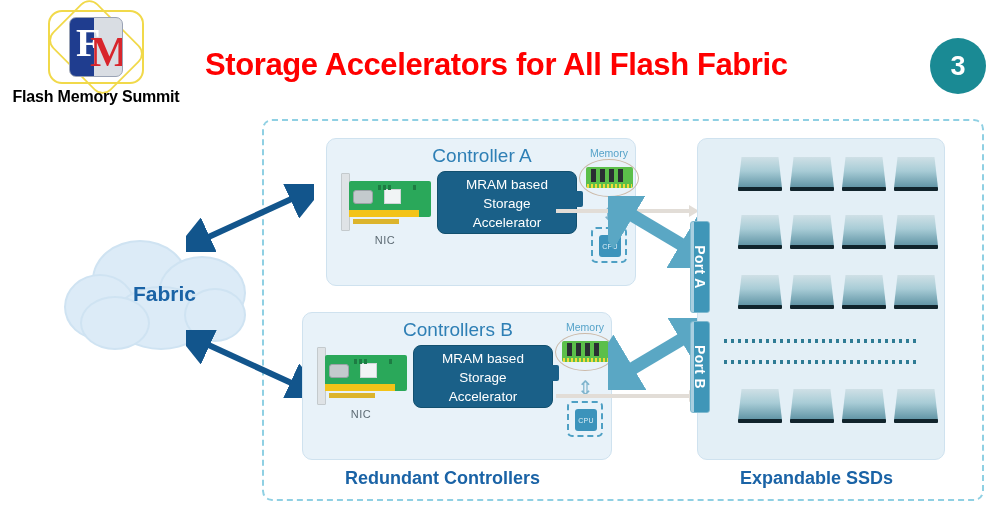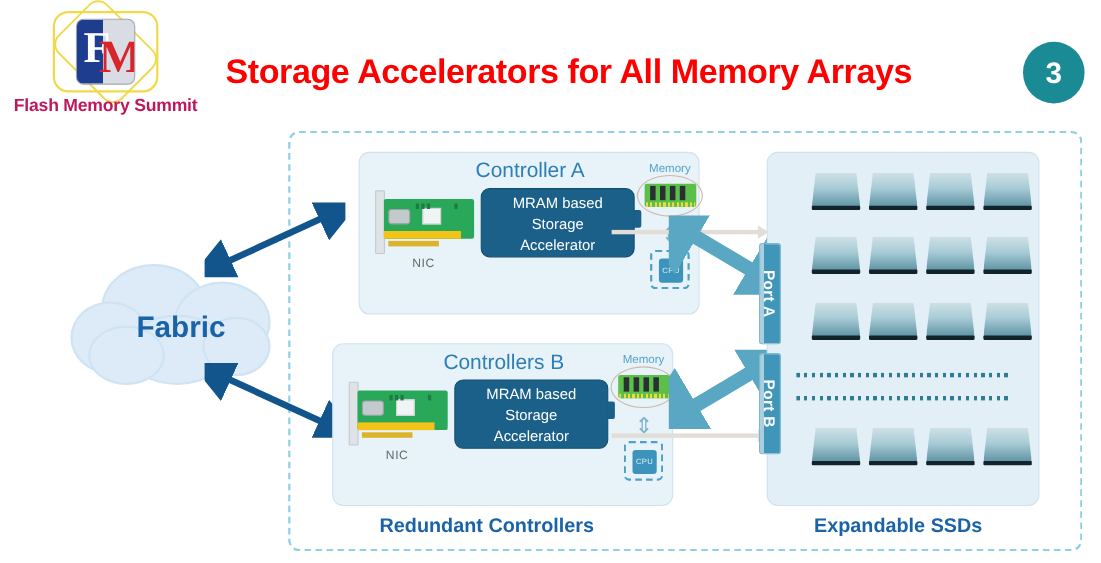--- a/index.html
+++ b/index.html
@@ -64,21 +64,21 @@
   .logo-badge {
     position:absolute; left:21px; top:7px; width:54px; height:60px;
     border-radius:7px; overflow:hidden;
     background: linear-gradient(90deg,#1f3d8f 0 46%, #d9dde3 46% 100%);
     border:1px solid #9aa3b5;
   }
   .logo-F { position:absolute; left:6px; top:5px; color:#ffffff; font-size:40px; font-weight:bold; line-height:40px; font-family:"Liberation Serif", serif; }
   .logo-M { position:absolute; left:20px; top:13px; color:#d8252c; font-size:42px; font-weight:bold; line-height:42px; font-family:"Liberation Serif", serif; }
   .logo-text {
     position:absolute; left:0; top:80px; width:176px; text-align:center;
-    color:#be185d; font-size:16px; font-weight:bold; letter-spacing:-0.2px;
+    color:#000000; font-size:16px; font-weight:bold; letter-spacing:-0.2px;
   }
 
   
   .title {
     position:absolute; left:205px; top:47px; width:700px;
     color:#ff0000; font-size:31px; font-weight:bold; letter-spacing:-0.4px;
     white-space:nowrap;
   }
   .num-badge {
     position:absolute; left:930px; top:38px; width:56px; height:56px;
@@ -93,21 +93,21 @@
     border:2px dashed #8fd0e3; border-radius:10px;
   }
 
   
   .fabric { position:absolute; left:62px; top:234px; width:205px; height:130px; }
   .fabric .puff {
     position:absolute; background:#dcebf7; border:2px solid #cfe3f2; border-radius:50%;
   }
   .fabric-label {
     position:absolute; left:0; top:48px; width:205px; text-align:center;
-    color:#1a63a6; font-size:27px; font-weight:bold; z-index:5;
+    color:#1a63a6; font-size:21px; font-weight:bold; z-index:5;
   }
 
   
   .ctrl {
     position:absolute; width:310px; height:148px;
     background:#e8f2f9; border:1px solid #cfe2ef; border-radius:10px;
   }
   .ctrl-a { left:302px; top:138px;margin-left:24px; }
   .ctrl-b { left:302px; top:312px; }
   .ctrl-title {
@@ -242,21 +242,21 @@
       <div class="logo-halo"></div>
       <div class="logo-halo b"></div>
       <div class="logo-badge">
         <span class="logo-F">F</span>
         <span class="logo-M">M</span>
       </div>
     </div>
     <div class="logo-text">Flash Memory Summit</div>
   </div>
 
-  <div class="title">Storage Accelerators for All Memory Arrays</div>
+  <div class="title">Storage Accelerators for All Flash Fabric</div>
   <div class="num-badge">3</div>
 
   <div class="dashed-frame"></div>
 
   <div class="fabric">
     <div class="puff" style="left:30px;  top:6px;   width:96px; height:80px;"></div>
     <div class="puff" style="left:2px;   top:40px;  width:72px; height:66px;"></div>
     <div class="puff" style="left:96px;  top:22px;  width:88px; height:74px;"></div>
     <div class="puff" style="left:52px;  top:52px;  width:94px; height:64px;"></div>
     <div class="puff" style="left:122px; top:54px;  width:62px; height:54px;"></div>

